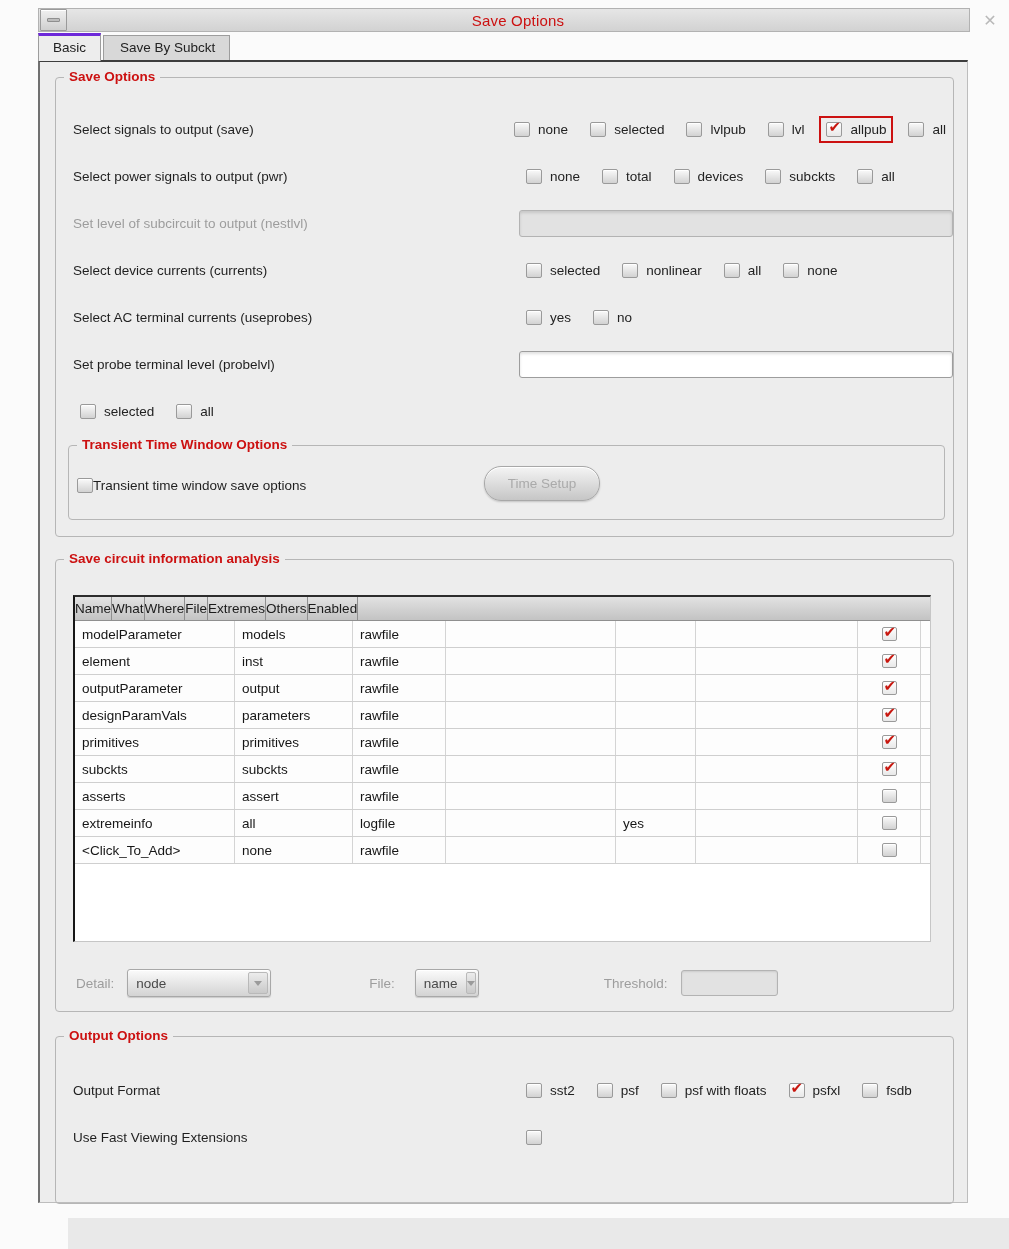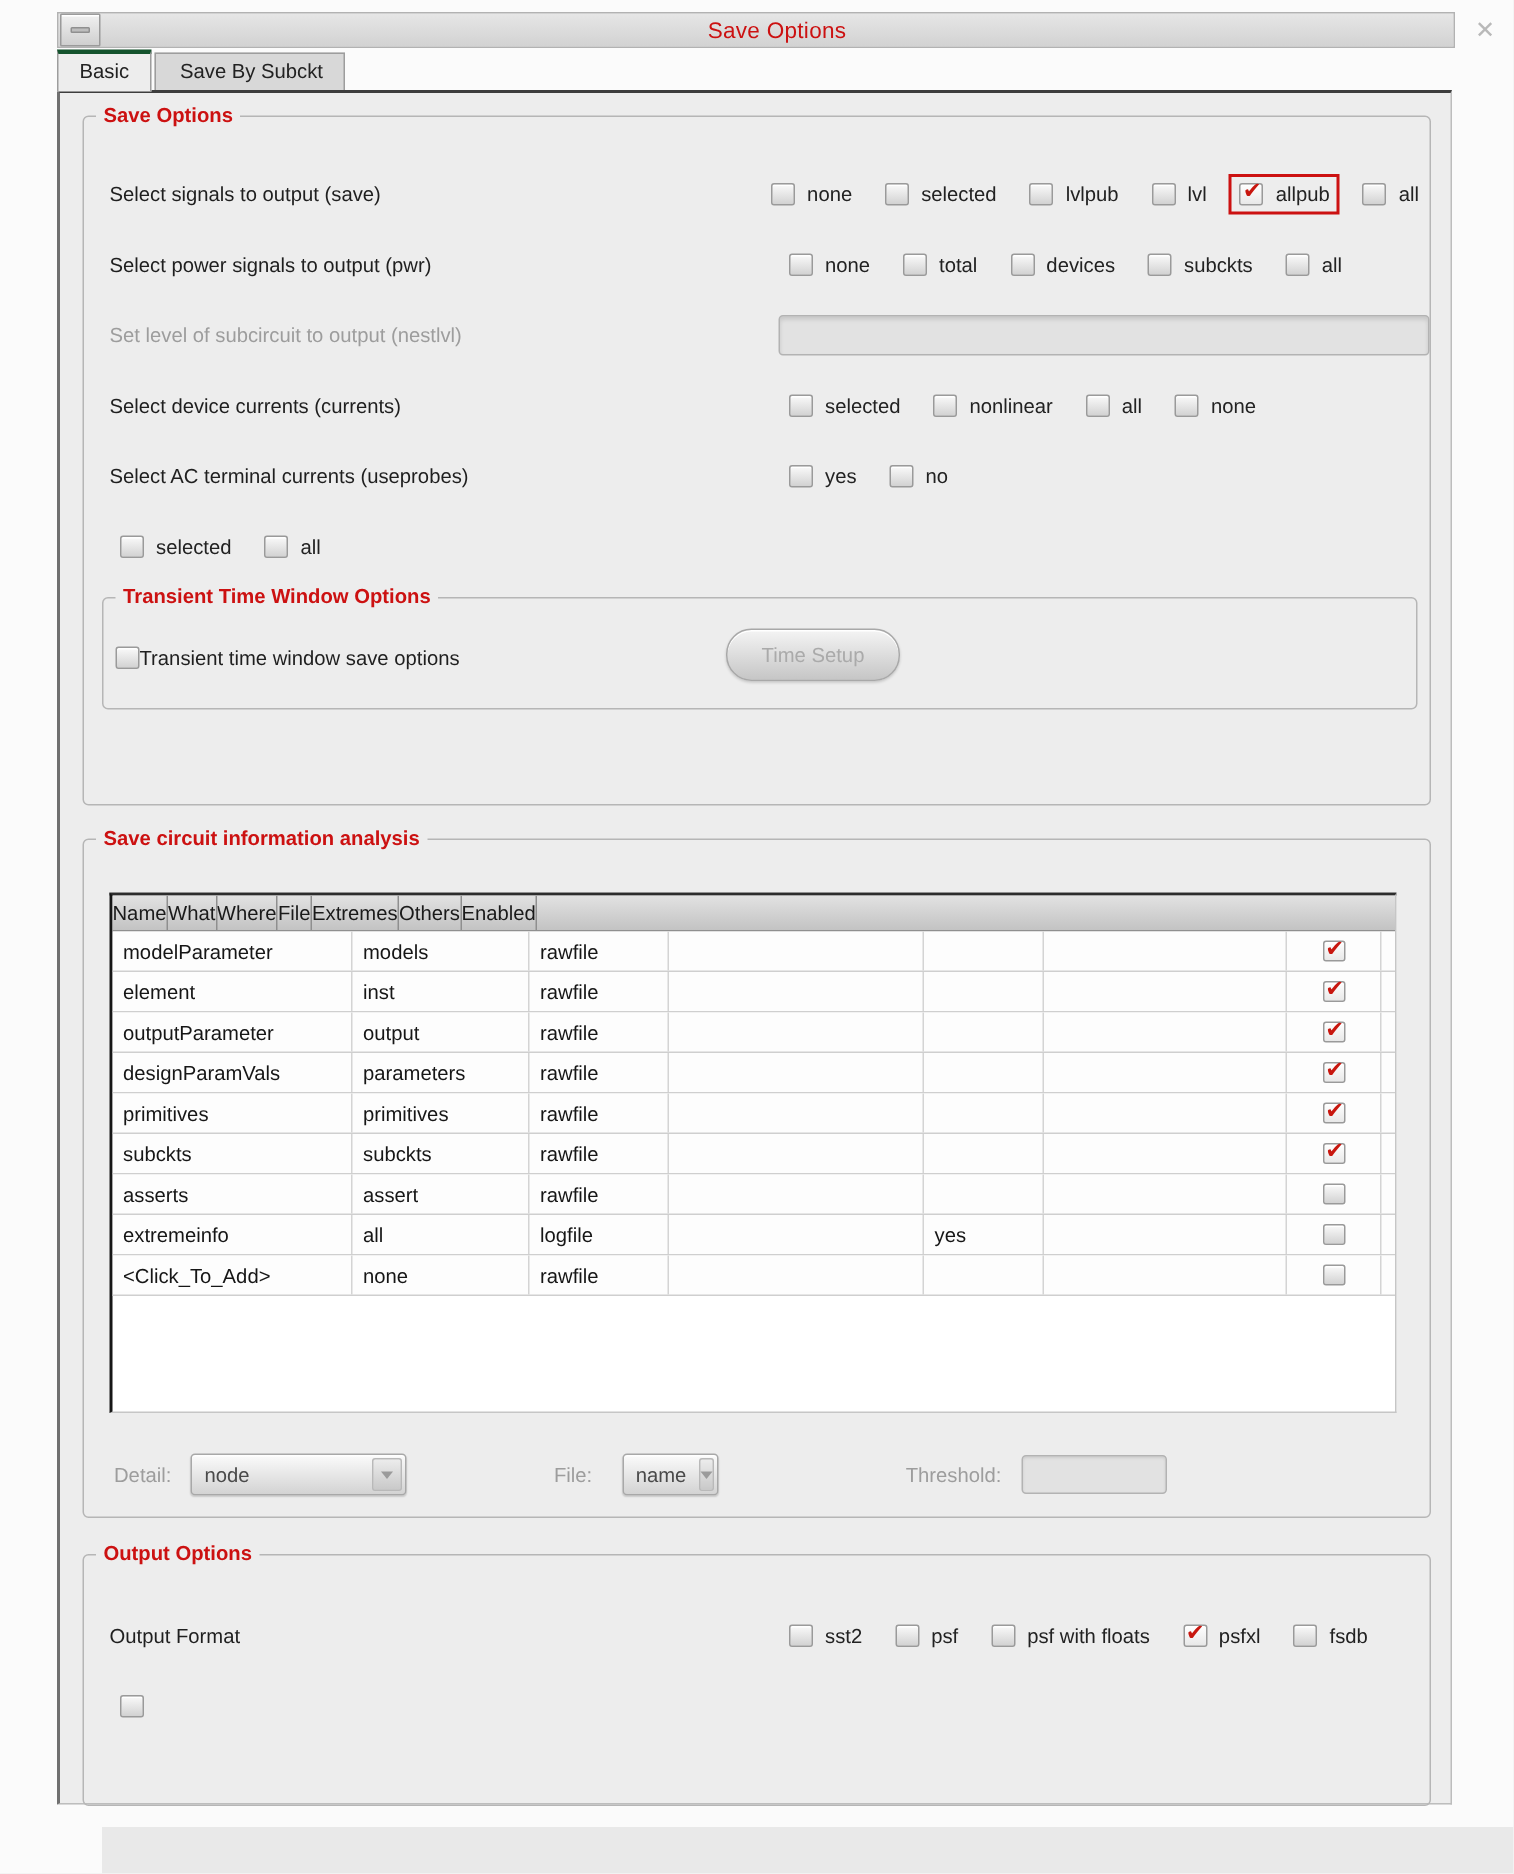--- a/index.html
+++ b/index.html
@@ -35,21 +35,21 @@
   }
 
   
   .tabs { position:absolute; left:38px; top:34px; display:flex; align-items:flex-end; height:27px; }
   .tab {
     padding:4px 14px 5px 14px; font-size:13.5px; color:#222;
     border:1px solid #9d9d9d; background:#d8d8d8; height:26px;
   }
   .tab.active {
     background:#ededed; border-bottom:none; height:28px;
-    border-top:3px solid #14532d; position:relative; z-index:3;text-align:right;
+    border-top:3px solid #6d28d9; position:relative; z-index:3;text-align:right;
   }
   .tab.inactive { margin-left:2px;padding-left:16px; }
 
   
   .panel {
     position:absolute; left:38px; top:60px; width:930px; height:1143px;
     background:#ededed;
     border-top:2px solid #3d3d3d;
     border-left:2px solid #707070;
     border-right:1px solid #bdbdbd;
@@ -291,20 +291,24 @@
           <span class="checkbox"></span>
           <span class="option-label">yes</span>
         </label>
           <label class="option">
           <span class="checkbox"></span>
           <span class="option-label">no</span>
         </label>
         </div>
     </div>
 
+    <div class="gb-row">
+      <div class="row-label">Set probe terminal level (probelvl)</div>
+      <input class="text-input" value="" style="">
+    </div>
 
     <div class="gb-row">
       <div class="options">
           <label class="option">
           <span class="checkbox"></span>
           <span class="option-label">selected</span>
         </label>
           <label class="option">
           <span class="checkbox"></span>
           <span class="option-label">all</span>
@@ -481,20 +485,21 @@
           <span class="option-label">psfxl</span>
         </label>
           <label class="option">
           <span class="checkbox"></span>
           <span class="option-label">fsdb</span>
         </label>
         </div>
     </div>
 
     <div class="gb-row">
+      <div class="row-label">Use Fast Viewing Extensions</div>
       <div class="options">
           <label class="option">
           <span class="checkbox"></span>
           <span class="option-label"></span>
         </label>
         </div>
     </div>
   </div>
 
 </div>

